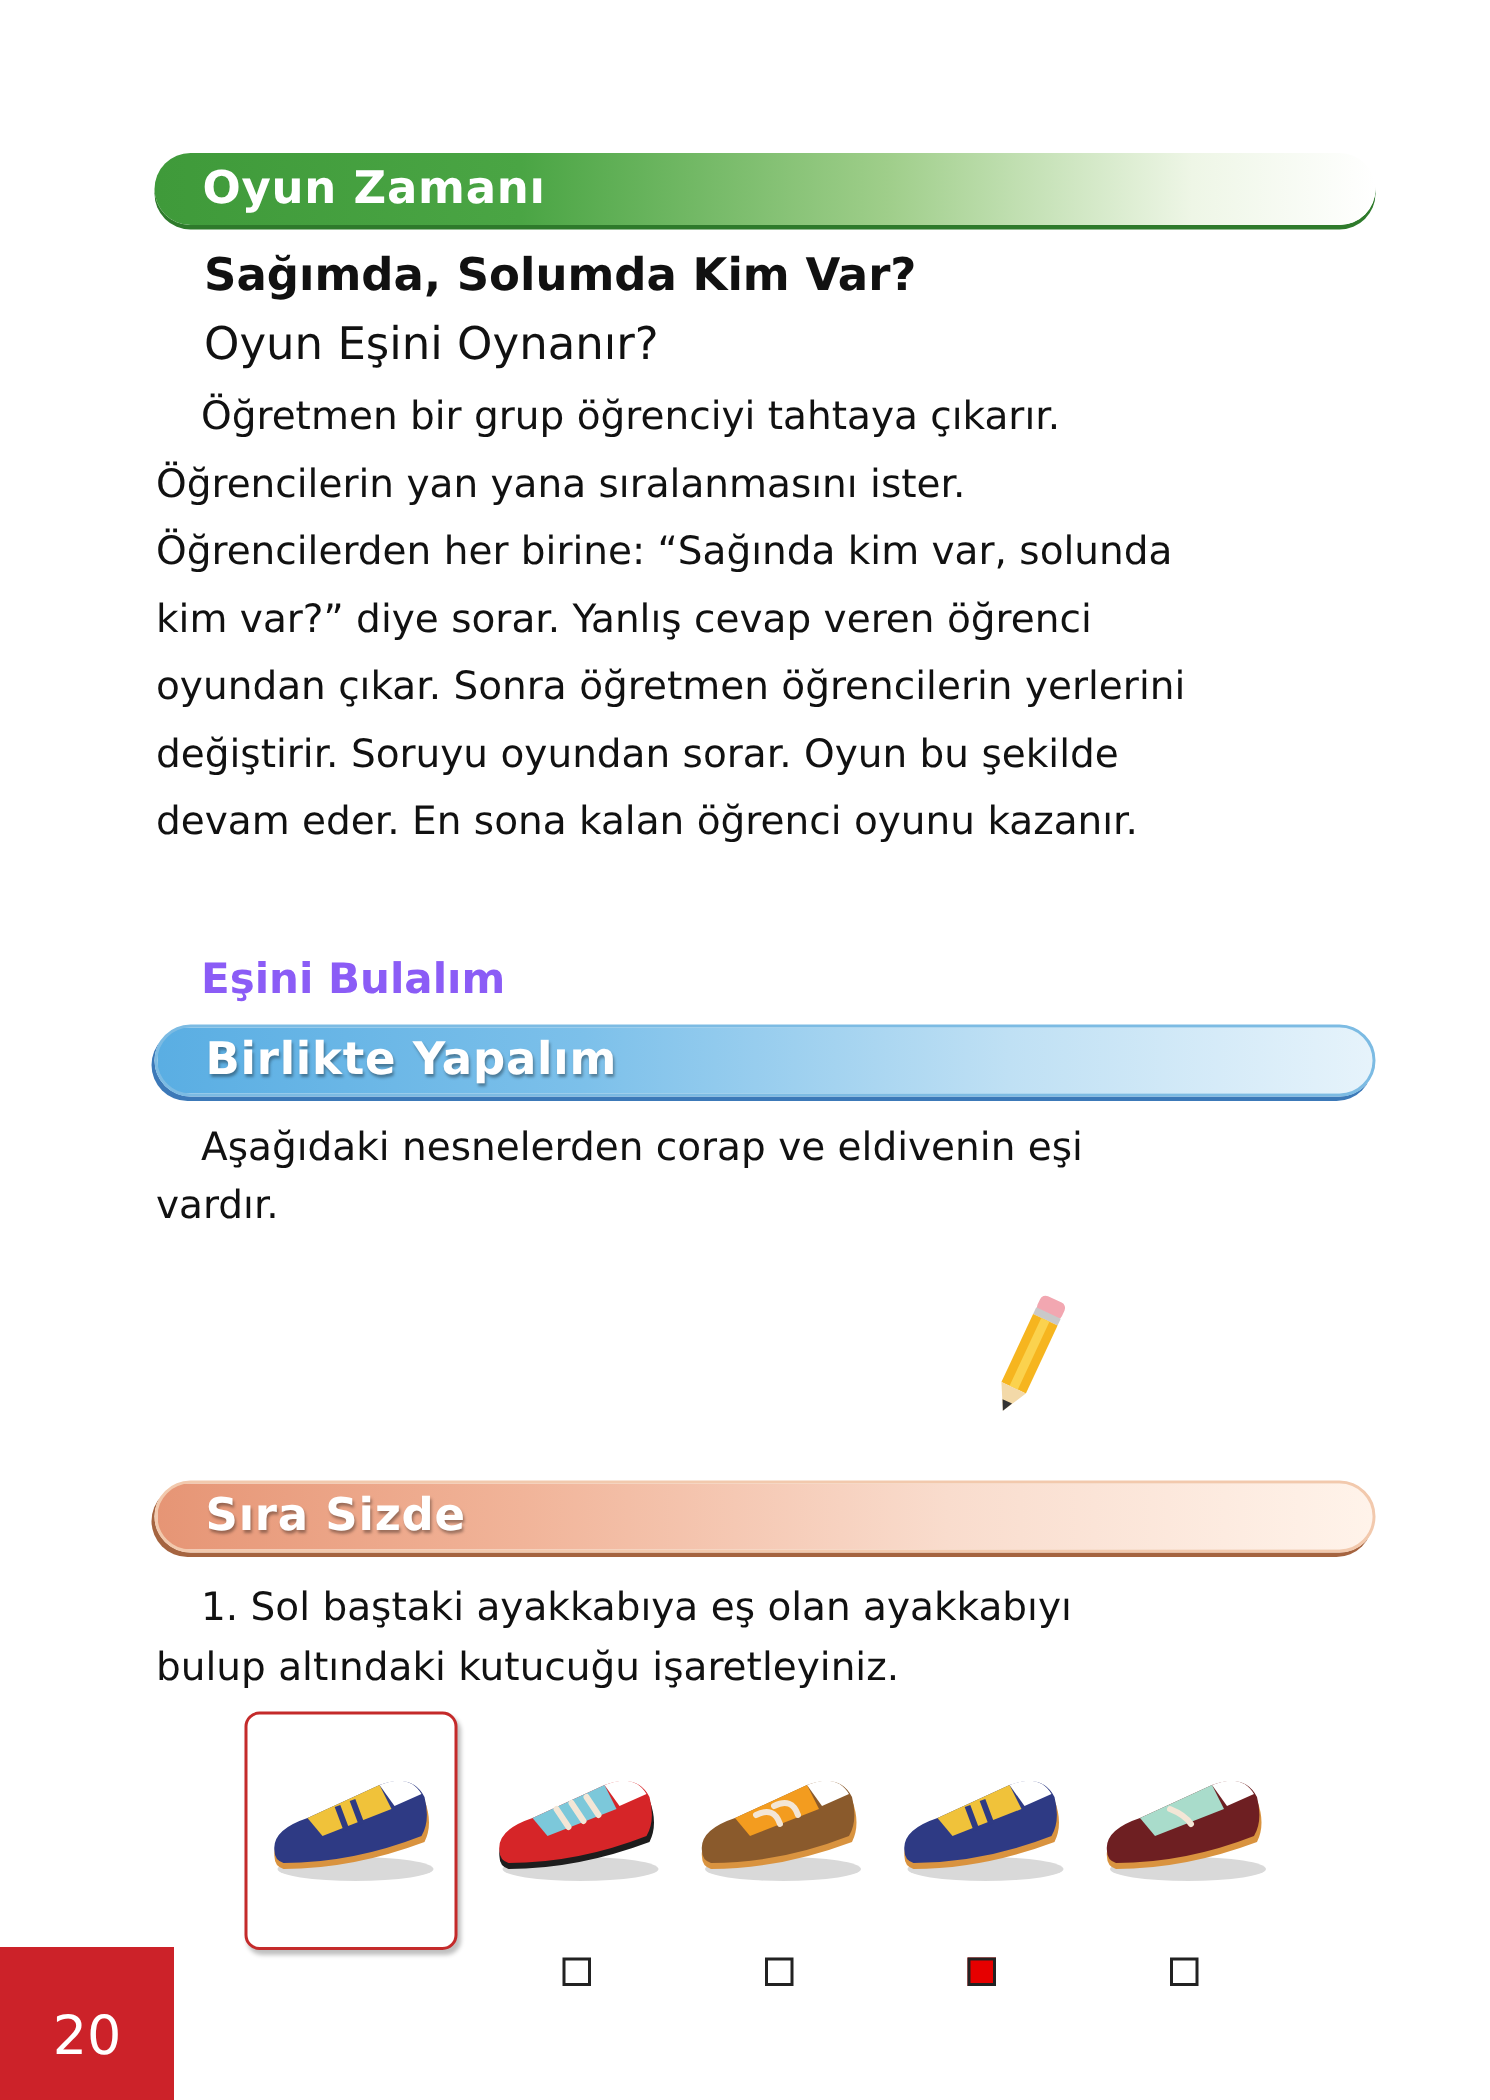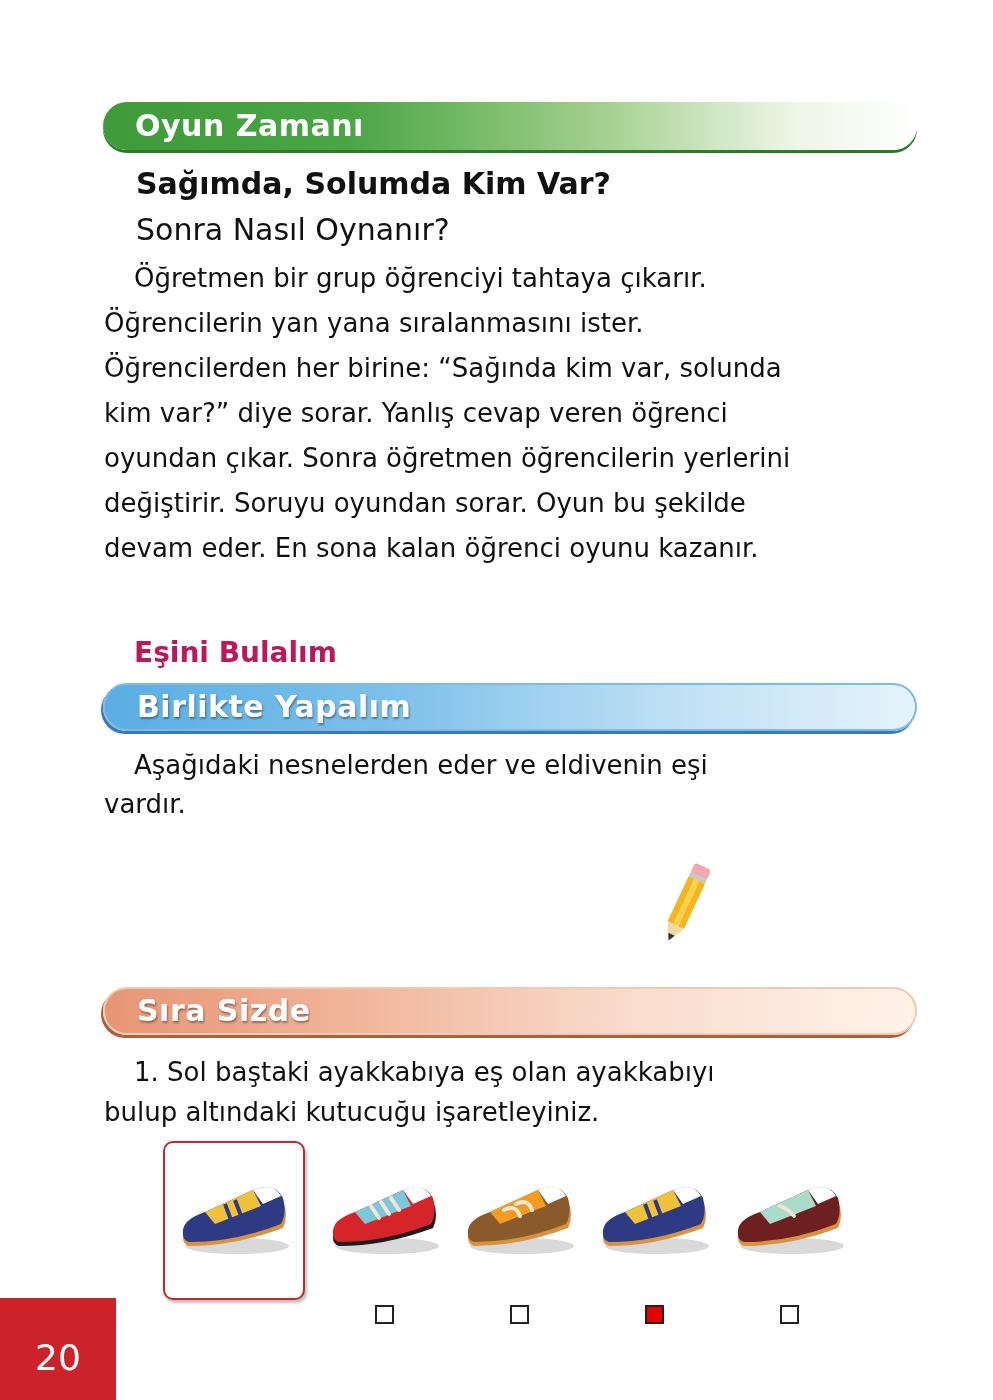--- a/index.html
+++ b/index.html
@@ -9,52 +9,52 @@
   .band-title { position:absolute; left:32px; top:6px; font-size:30px; font-weight:bold; color:#fff; letter-spacing:0.5px; }
   #band-green { top:102px; background:linear-gradient(90deg,#3f9a3a 0%,#4aa544 30%,#9fce8a 60%,#eef6e6 85%,#ffffff 100%);
                 box-shadow:0 3px 0 #2e7a2b; }
   #band-blue { top:683px; background:linear-gradient(90deg,#5aaee3 0%,#7cc0ea 35%,#bfe0f4 70%,#e6f3fb 100%);
                border:2px solid #7cbbe3; box-shadow:-2px 3px 0 #3c79b8; }
   #band-orange { top:987px; background:linear-gradient(90deg,#e69575 0%,#f1b499 30%,#f9dccd 65%,#fff3ea 100%);
                  border:2px solid #f2c9ad; box-shadow:-2px 3px 0 #a56440;padding-left:16px; }
   #band-blue .band-title, #band-orange .band-title { text-shadow:1px 2px 2px rgba(0,0,0,0.35); }
   .txt { position:absolute; left:104px; font-size:26px; line-height:45px; color:#111; white-space:nowrap; }
   .sub { position:absolute; left:136px; font-size:30px; }
-  .red-head { position:absolute; left:134px; top:636px; font-size:28px; font-weight:bold; color:#be185d; }
+  .red-head { position:absolute; left:134px; top:636px; font-size:28px; font-weight:bold; color:#8b5cf6; }
   .shoe { position:absolute; width:120px; height:80px; }
   .sel-frame { position:absolute; left:163px; top:1141px; width:138px; height:155px; border:2px solid #c42a2a;
                border-radius:10px; box-shadow:2px 3px 3px rgba(0,0,0,0.25); background:#fff; }
   .cbox { position:absolute; top:1305px; width:19px; height:19px; border:2px solid #222; box-sizing:border-box; background:#fff; }
   .cbox.checked { background:#e60000; }
   .page-num { position:absolute; left:0; top:1298px; width:116px; height:118px; background:#cc2229; color:#fff;
               font-size:36px; display:flex; align-items:center; justify-content:center; }
   .pencil { position:absolute; left:655px; top:858px; }
 </style>
 </head>
 <body>
 
 <div class="band" id="band-green">
   <span class="band-title">Oyun Zamanı</span>
 </div>
 <div class="sub" style="top:166px;font-weight:bold;font-size:30px;">Sağımda, Solumda Kim Var?</div>
-<div class="sub" style="top:212px;">Sonra Nasıl Oynanır?</div>
+<div class="sub" style="top:212px;">Oyun Eşini Oynanır?</div>
 <div class="txt" style="top:256px;left:134px;">Öğretmen bir grup öğrenciyi tahtaya çıkarır.</div>
 <div class="txt" style="top:301px;">Öğrencilerin yan yana sıralanmasını ister.</div>
 <div class="txt" style="top:346px;">Öğrencilerden her birine: “Sağında kim var, solunda</div>
 <div class="txt" style="top:391px;">kim var?” diye sorar. Yanlış cevap veren öğrenci</div>
 <div class="txt" style="top:436px;">oyundan çıkar. Sonra öğretmen öğrencilerin yerlerini</div>
 <div class="txt" style="top:481px;">değiştirir. Soruyu oyundan sorar. Oyun bu şekilde</div>
 <div class="txt" style="top:526px;">devam eder. En sona kalan öğrenci oyunu kazanır.</div>
 
 <div class="red-head">Eşini Bulalım</div>
 
 <div class="band" id="band-blue">
   <span class="band-title" style="top:4px;">Birlikte Yapalım</span>
 </div>
-<div class="txt" style="top:743px;left:134px;">Aşağıdaki nesnelerden eder ve eldivenin eşi</div>
+<div class="txt" style="top:743px;left:134px;">Aşağıdaki nesnelerden corap ve eldivenin eşi</div>
 <div class="txt" style="top:782px;">vardır.</div>
 
 <div class="pencil">
   <svg width="60" height="90" viewBox="0 0 60 90">
     <g transform="rotate(25 30 45)">
       <rect x="22" y="4" width="18" height="12" rx="4" fill="#f2a7b1"></rect>
       <rect x="22" y="14" width="18" height="5" fill="#c9c9c9"></rect>
       <rect x="22" y="19" width="18" height="50" fill="#f6b51f"></rect>
       <rect x="28" y="19" width="6" height="50" fill="#fbd24e"></rect>
       <polygon points="22,69 40,69 31,86" fill="#f3d9a8"></polygon>

